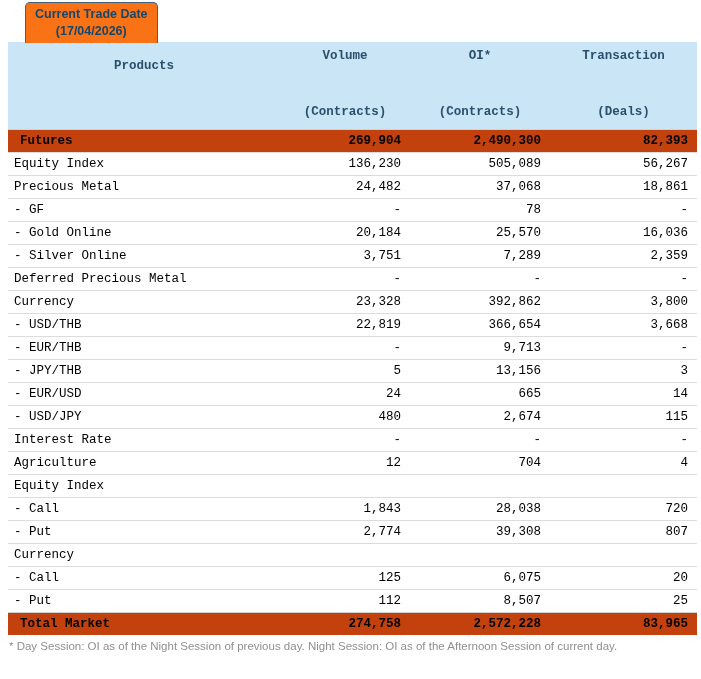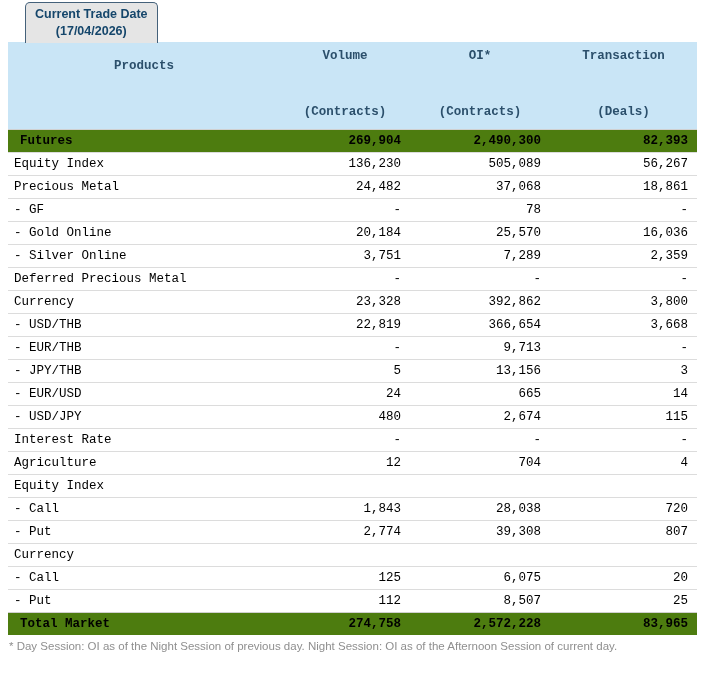--- a/index.html
+++ b/index.html
@@ -11,21 +11,21 @@
     color: #000000;
     overflow: hidden;
   }
   .page { width: 701px; height: 679px; position: relative; padding-top: 2px; }
 
   
   .tab {
     display: inline-block;
     margin-left: 25px;
     min-width: 118px;
-    background: #e5e5e5;
+    background: #f97316;
     border: 1px solid #44617a;
     border-bottom: none;
     border-radius: 5px 5px 0 0;
     padding: 3px 9px 4px 9px;
     text-align: center;
     font-weight: bold;
     color: #15466b;
     line-height: 1.32;
     cursor: pointer;
     position: relative;
@@ -54,21 +54,21 @@
   tbody td {
     height: 23px;
     padding: 2px 8px 2px 6px;
     border-top: 1px solid #dcdcdc;
     vertical-align: middle;
     white-space: nowrap;
     overflow: hidden;
   }
   tbody tr:first-child td { border-top: none; }
   tbody td.num { text-align: right; padding-right: 9px; }
-  tbody tr.section td { background: #4d7c0f; font-weight: bold; border-top: 1px solid #d0d0d0; padding-left: 12px; }
+  tbody tr.section td { background: #c2410c; font-weight: bold; border-top: 1px solid #d0d0d0; padding-left: 12px; }
   tbody tr.group td { background: #ffffff; }
 
   .footnote {
     color: #8f8f8f;
     font-size: 11.5px;
     padding: 4px 0 0 9px;
   }
 </style>
 </head>
 <body>

